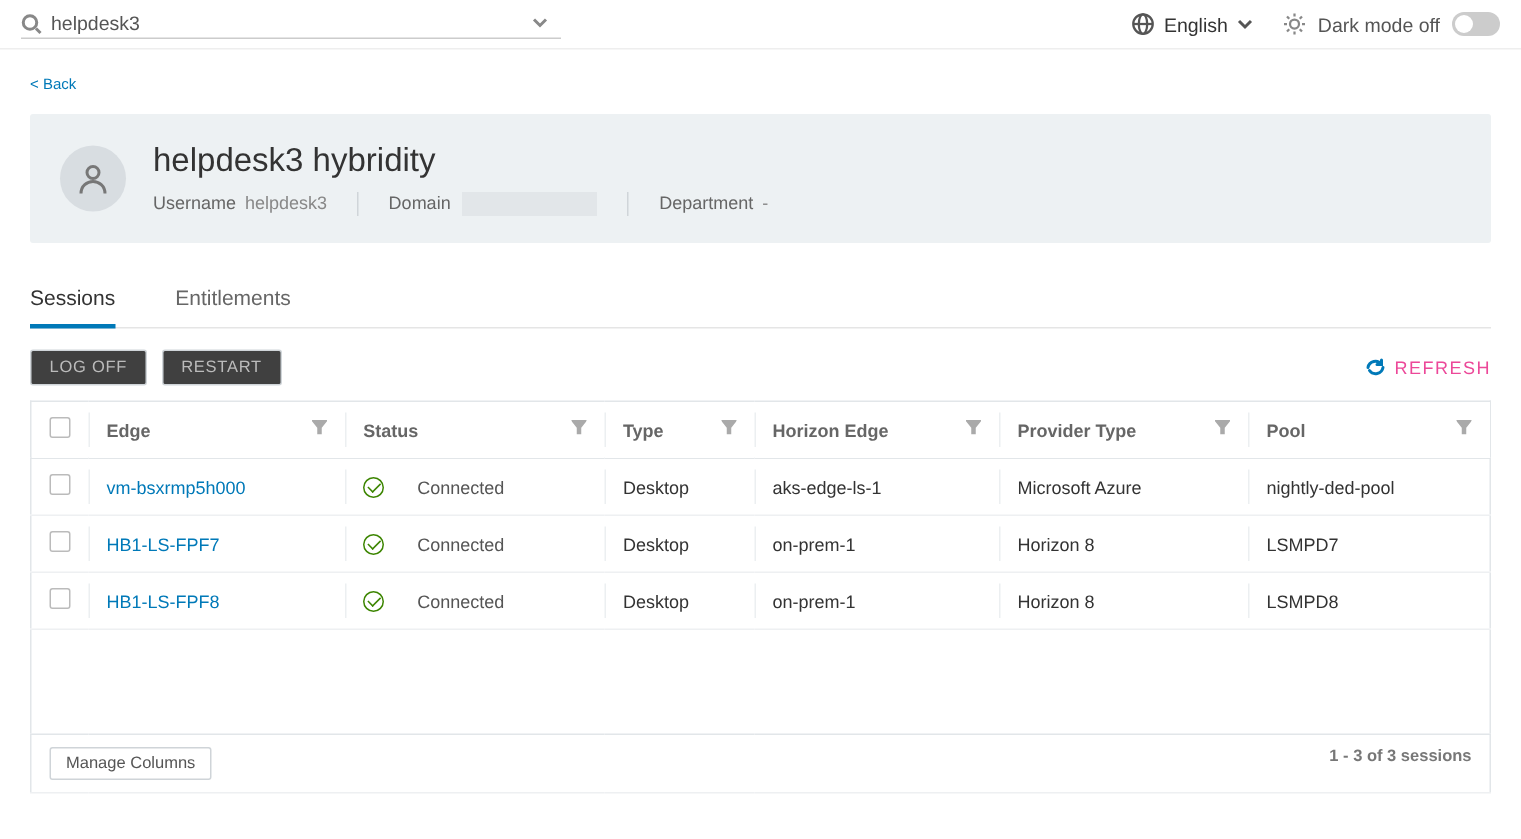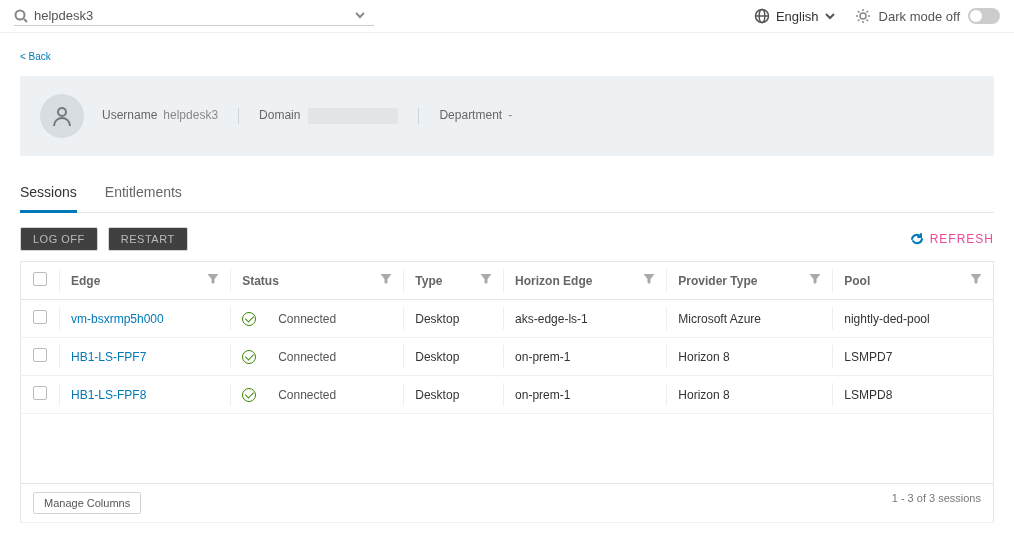--- a/index.html
+++ b/index.html
@@ -18,42 +18,42 @@
   .back { color:#0079B8; font-size:10px; cursor:pointer; margin: 8px 0 14px 0; display:inline-block;}
   .profile { background:#edf1f3; border-radius:2px; padding:18px 20px; display:flex; align-items:center; gap:18px; }
   .avatar { width:44px; height:44px; border-radius:50%; background:#d8dde1; display:flex; align-items:center; justify-content:center; }
   .avatar svg { width:24px; height:24px; fill:none; stroke:#777; stroke-width:2; }
   .ptitle { font-size:22px; color:#333; margin-bottom:8px; font-weight:400; }
   .meta { display:flex; gap:20px; font-size:12px; color:#888; align-items:flex-start; }
   .meta .lbl { color:#666; }
   .meta .val { color:#888; margin-left:6px; }
   .meta .block { width:90px; height:16px; background:#e2e6e9; display:inline-block; vertical-align:middle; margin-left:8px;}
   .divider-v { width:1px; height:16px; background:#d0d5d9; }
-  .tabs { display:flex; gap:28px; margin-top:22px; border-bottom:1px solid #e5e5e5; }
+  .tabs { display:flex; gap:40px; margin-top:22px; border-bottom:1px solid #e5e5e5; }
   .tab { padding:6px 0 10px 0; color:#666; cursor:pointer; font-size:14px; }
   .tab.active { color:#333; border-bottom:3px solid #0079B8; margin-bottom:-1px; }
   .toolbar { display:flex; align-items:center; margin:14px 0 10px 0; }
   .btn { border:1px solid #d0d5d9; background:#404040; color:#bbb; font-size:11px; letter-spacing:0.5px; padding:5px 12px; border-radius:2px; cursor:not-allowed; margin-right:10px; }
   .refresh { margin-left:auto; color:#ec4899; font-size:12px; letter-spacing:1px; display:flex; align-items:center; gap:6px; cursor:pointer; }
   .refresh svg { width:14px; height:14px; stroke:#0079B8; fill:none; stroke-width:2; }
   table { width:100%; border-collapse:collapse; border:1px solid #e2e6e9; }
   th, td { text-align:left; padding:10px 12px; font-size:12px; border-bottom:1px solid #eef0f2; }
   th { color:#666; font-weight:600; background:#fff; border-bottom:1px solid #e2e6e9; position:relative;}
   th:not(:first-child)::before, td:not(:first-child)::before { content:""; position:absolute; left:0; top:20%; height:60%; width:1px; background:#eceff1; }
   th,td { position:relative; }
   td.link { color:#0079B8; cursor:pointer; }
   .chk { width:14px; height:14px; border:1px solid #bbb; border-radius:2px; display:inline-block; cursor:pointer; }
   .filter-icon { float:right; width:10px; height:10px; stroke:#aaa; fill:#aaa; cursor:pointer;}
   .status-cell { display:flex; align-items:center; gap:22px; color:#555;}
   .ok { width:14px; height:14px; border:1.5px solid #3c8500; border-radius:50%; display:flex; align-items:center; justify-content:center;}
   .ok::after { content:""; width:4px; height:7px; border-right:1.5px solid #3c8500; border-bottom:1.5px solid #3c8500; transform:rotate(45deg); margin-top:-2px;}
   .tbody-pad td { height:70px; border-bottom:1px solid #e2e6e9;}
   .footer-row td { font-size:12px; color:#666; padding:8px 12px;}
   .mc-btn { border:1px solid #cfd4d8; padding:4px 10px; font-size:11px; color:#555; background:#fff; border-radius:2px; cursor:pointer;}
-  .rcount { float:right; color:#777; font-size:11px;}
+  .rcount { float:right; color:#777; font-size:11px;font-weight:bold;}
 </style>
 </head>
 <body>
 
 <div class="topbar">
   <div class="search-wrap">
     <svg>
         <circle cx="6" cy="6" r="4.5"></circle>
         <line x1="10" y1="10" x2="13" y2="13"></line>
       </svg>
@@ -95,20 +95,21 @@
   <span class="back">&lt; Back</span>
 
   <div class="profile">
     <div class="avatar">
       <svg>
           <circle cx="12" cy="8" r="4"></circle>
           <path d="M4 22c0-5 4-8 8-8s8 3 8 8"></path>
         </svg>
     </div>
     <div>
+      <div class="ptitle">helpdesk3 hybridity</div>
       <div class="meta">
         <span><span class="lbl">Username</span><span class="val">helpdesk3</span></span>
         <span class="divider-v"></span>
         <span><span class="lbl">Domain</span><span class="block"></span></span>
         <span class="divider-v"></span>
         <span><span class="lbl">Department</span><span class="val">-</span></span>
       </div>
     </div>
   </div>
 

